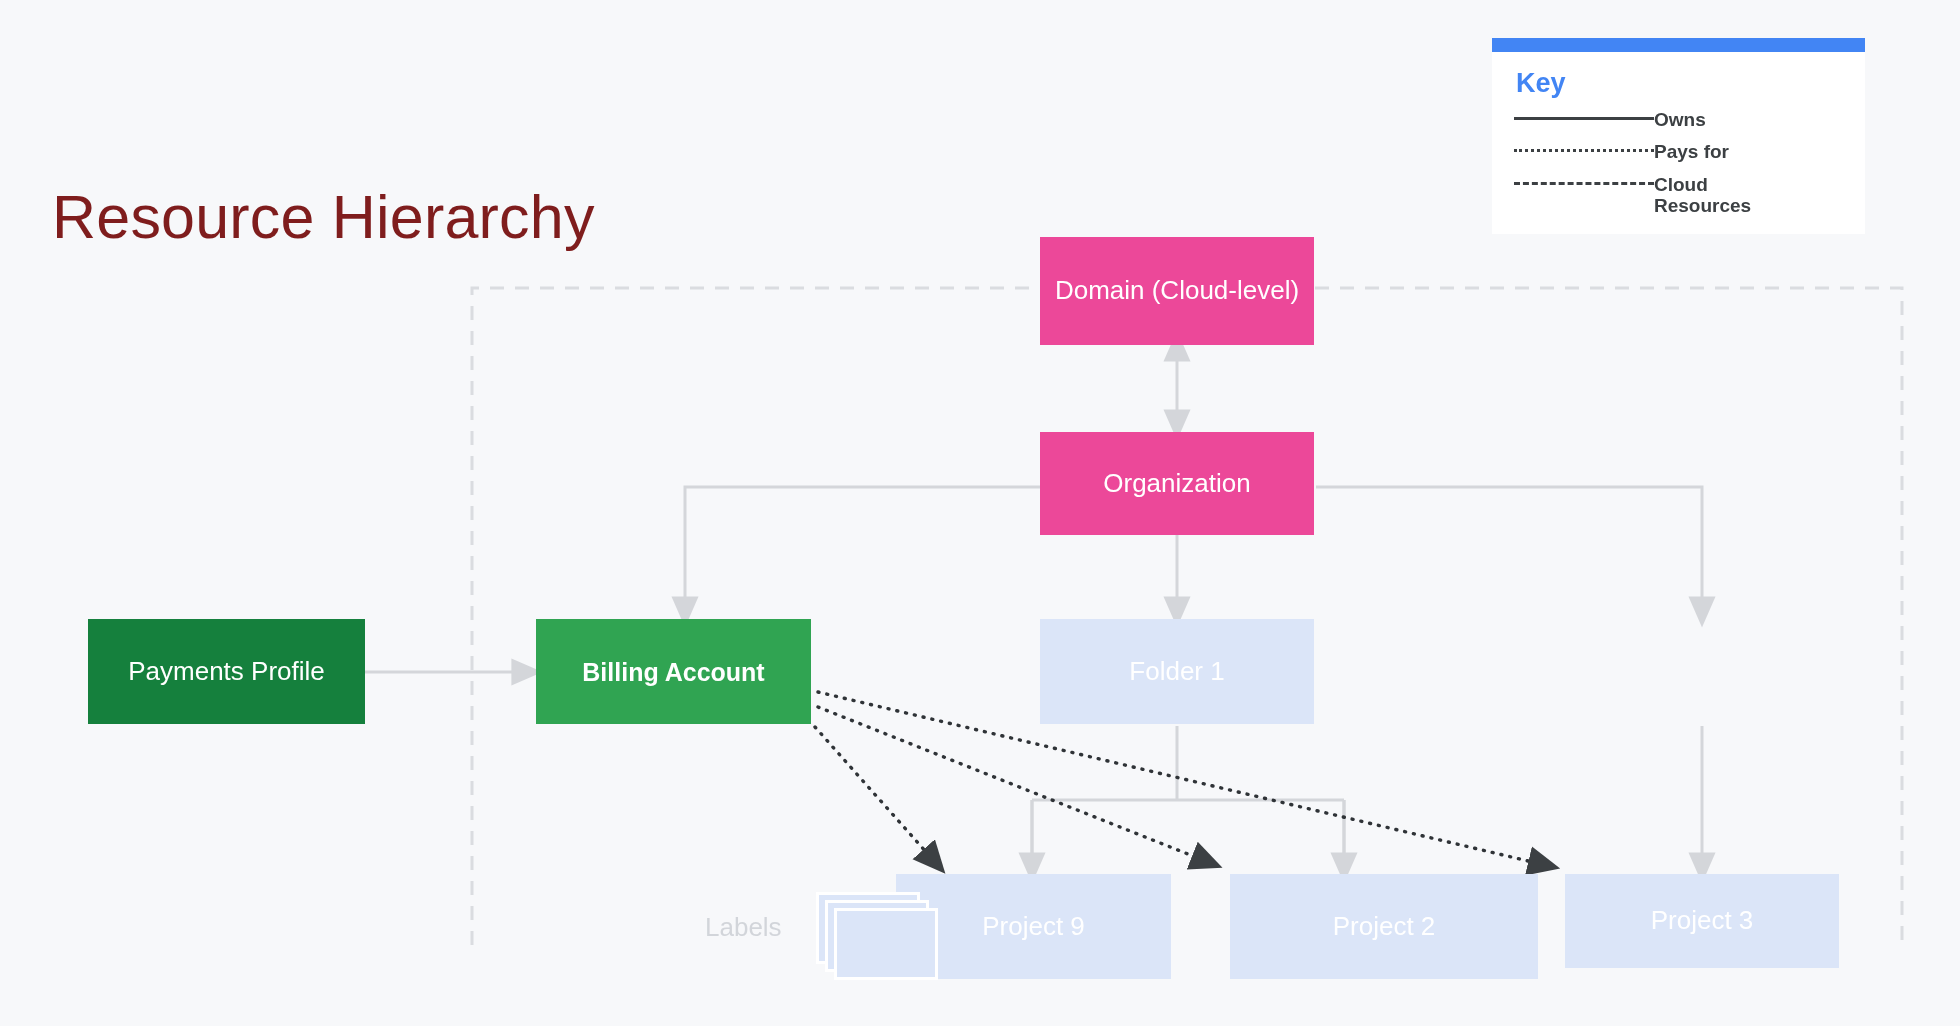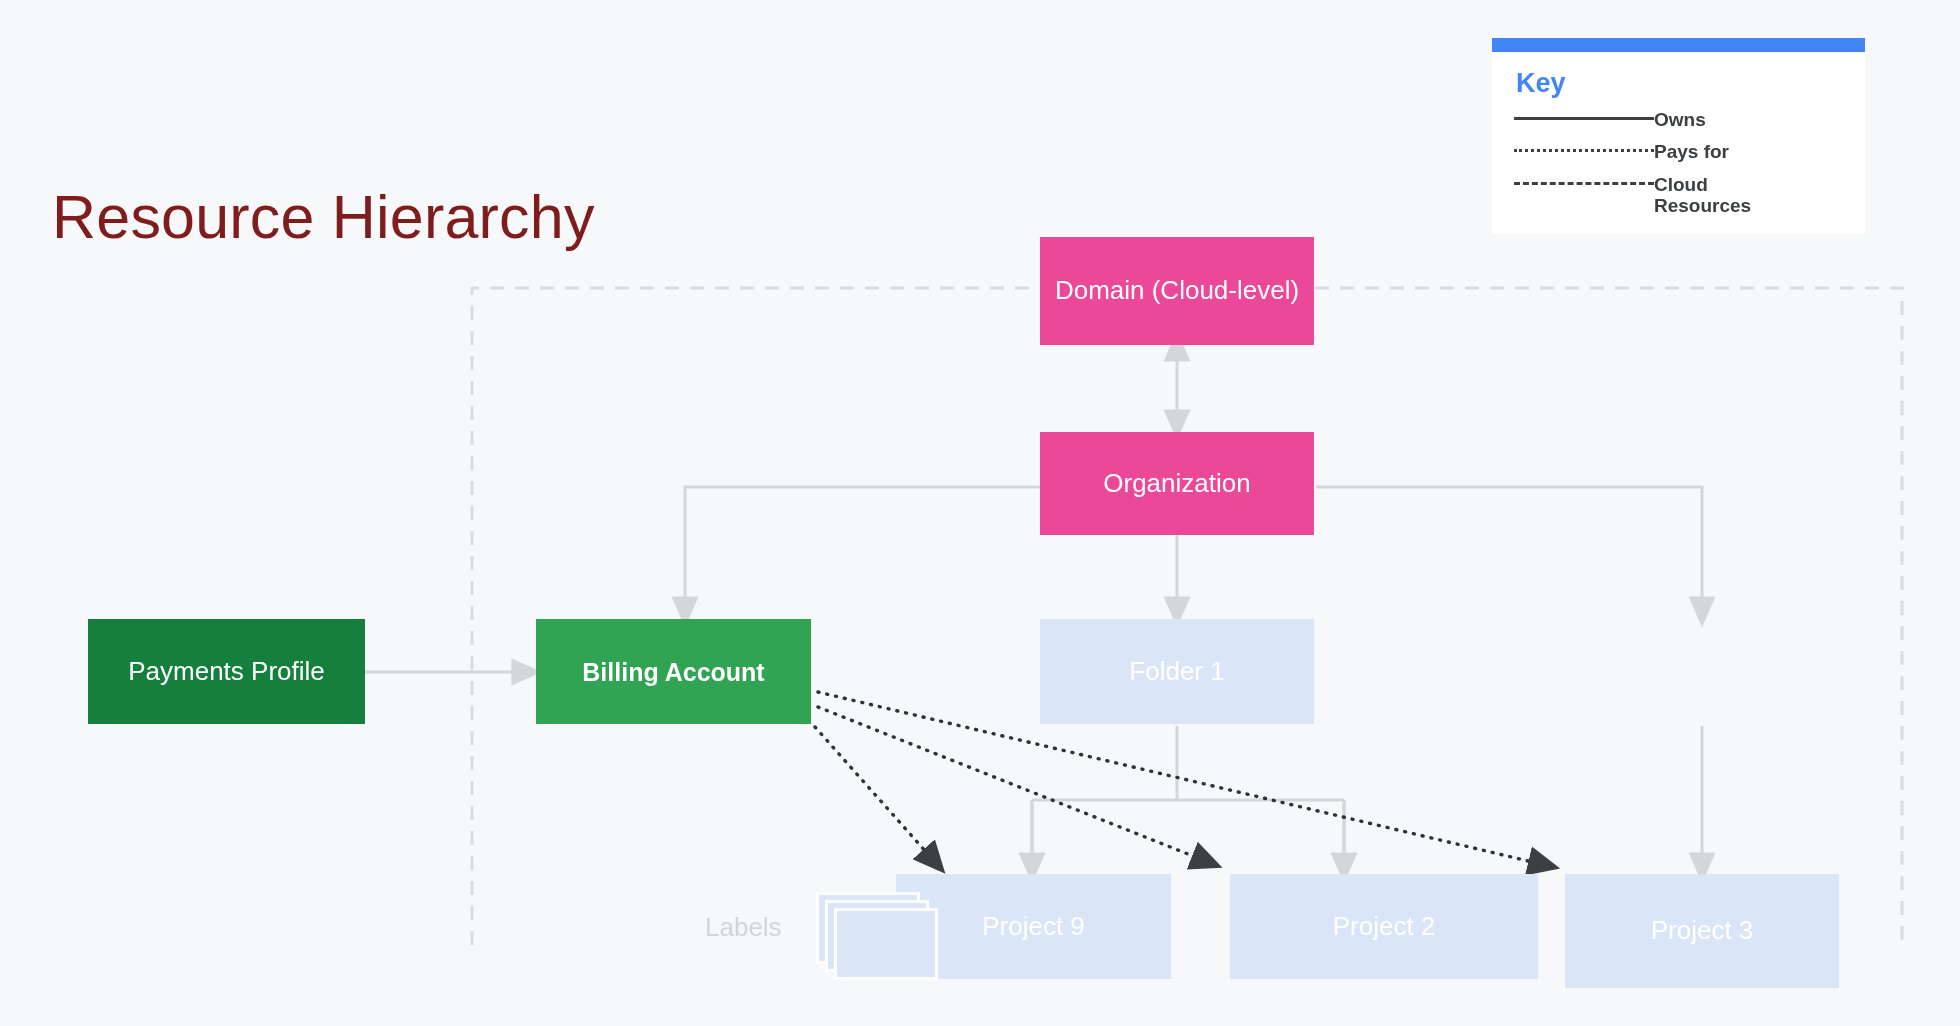--- a/index.html
+++ b/index.html
@@ -189,21 +189,21 @@
 
 
   <div class="node blue" style="left:896px; top:874px; width:275px; height:105px;">
     <span>Project 9</span>
   </div>
 
   <div class="node blue" style="left:1230px; top:874px; width:308px; height:105px;">
     <span>Project 2</span>
   </div>
 
-  <div class="node blue" style="left:1565px; top:874px; width:274px; height:114px;">
+  <div class="node blue" style="left:1565px; top:874px; width:274px; height:94px;">
     <span>Project 3</span>
   </div>
 
   <div class="labels-text" style="left:705px; top:912px;">Labels</div>
 
   <div class="label-card" style="left:816px; top:892px; width:104px; height:72px;"></div>
   <div class="label-card" style="left:825px; top:900px; width:104px; height:72px;"></div>
   <div class="label-card" style="left:834px; top:908px; width:104px; height:72px;"></div>
 
   <div class="legend">

